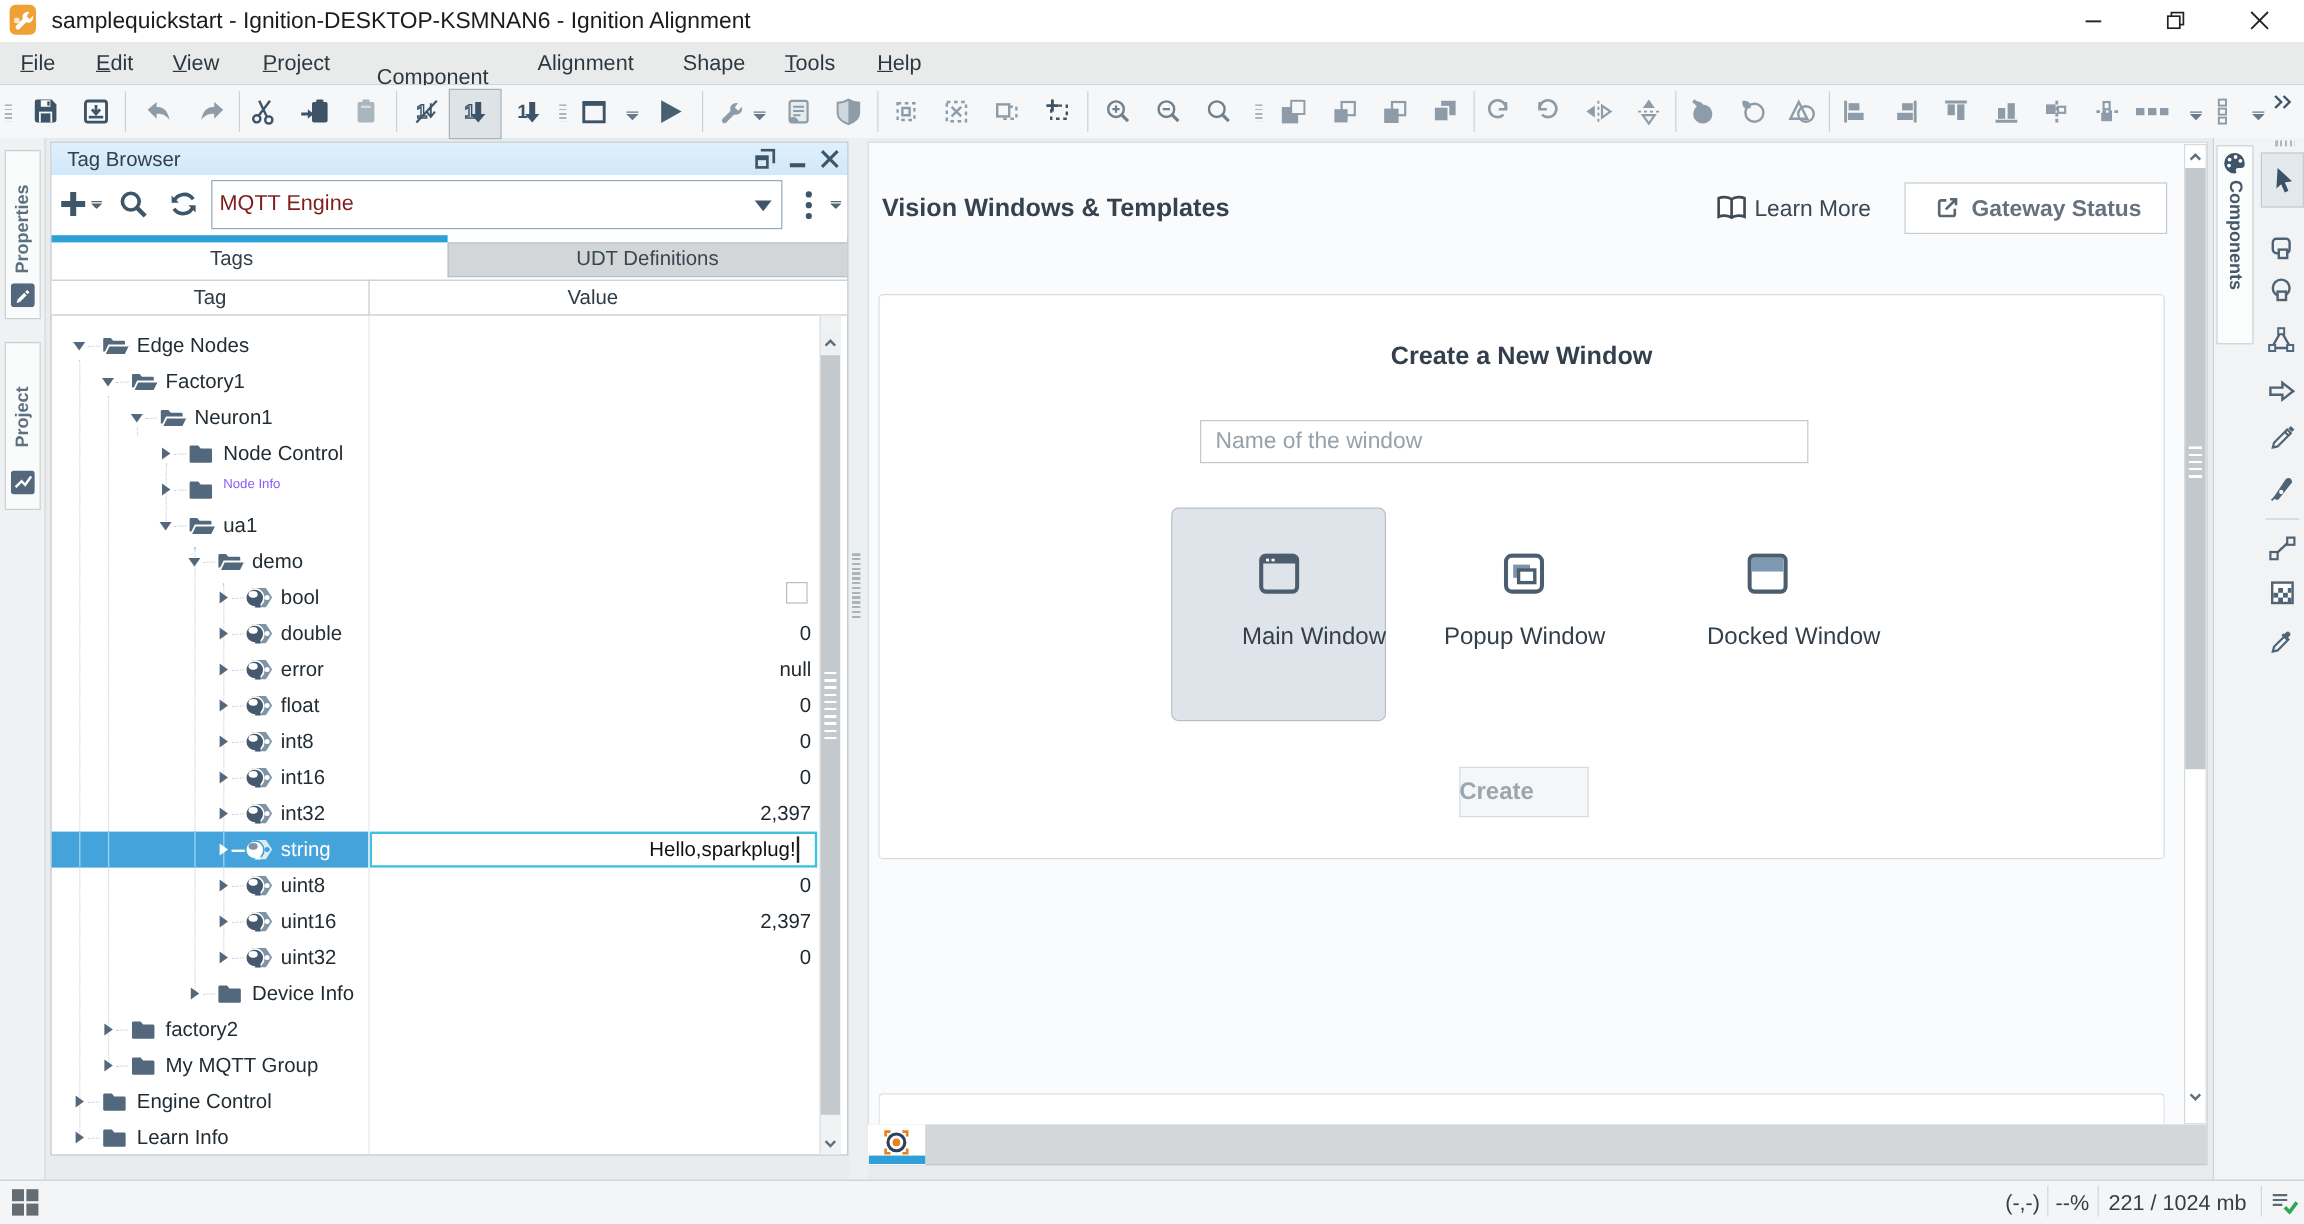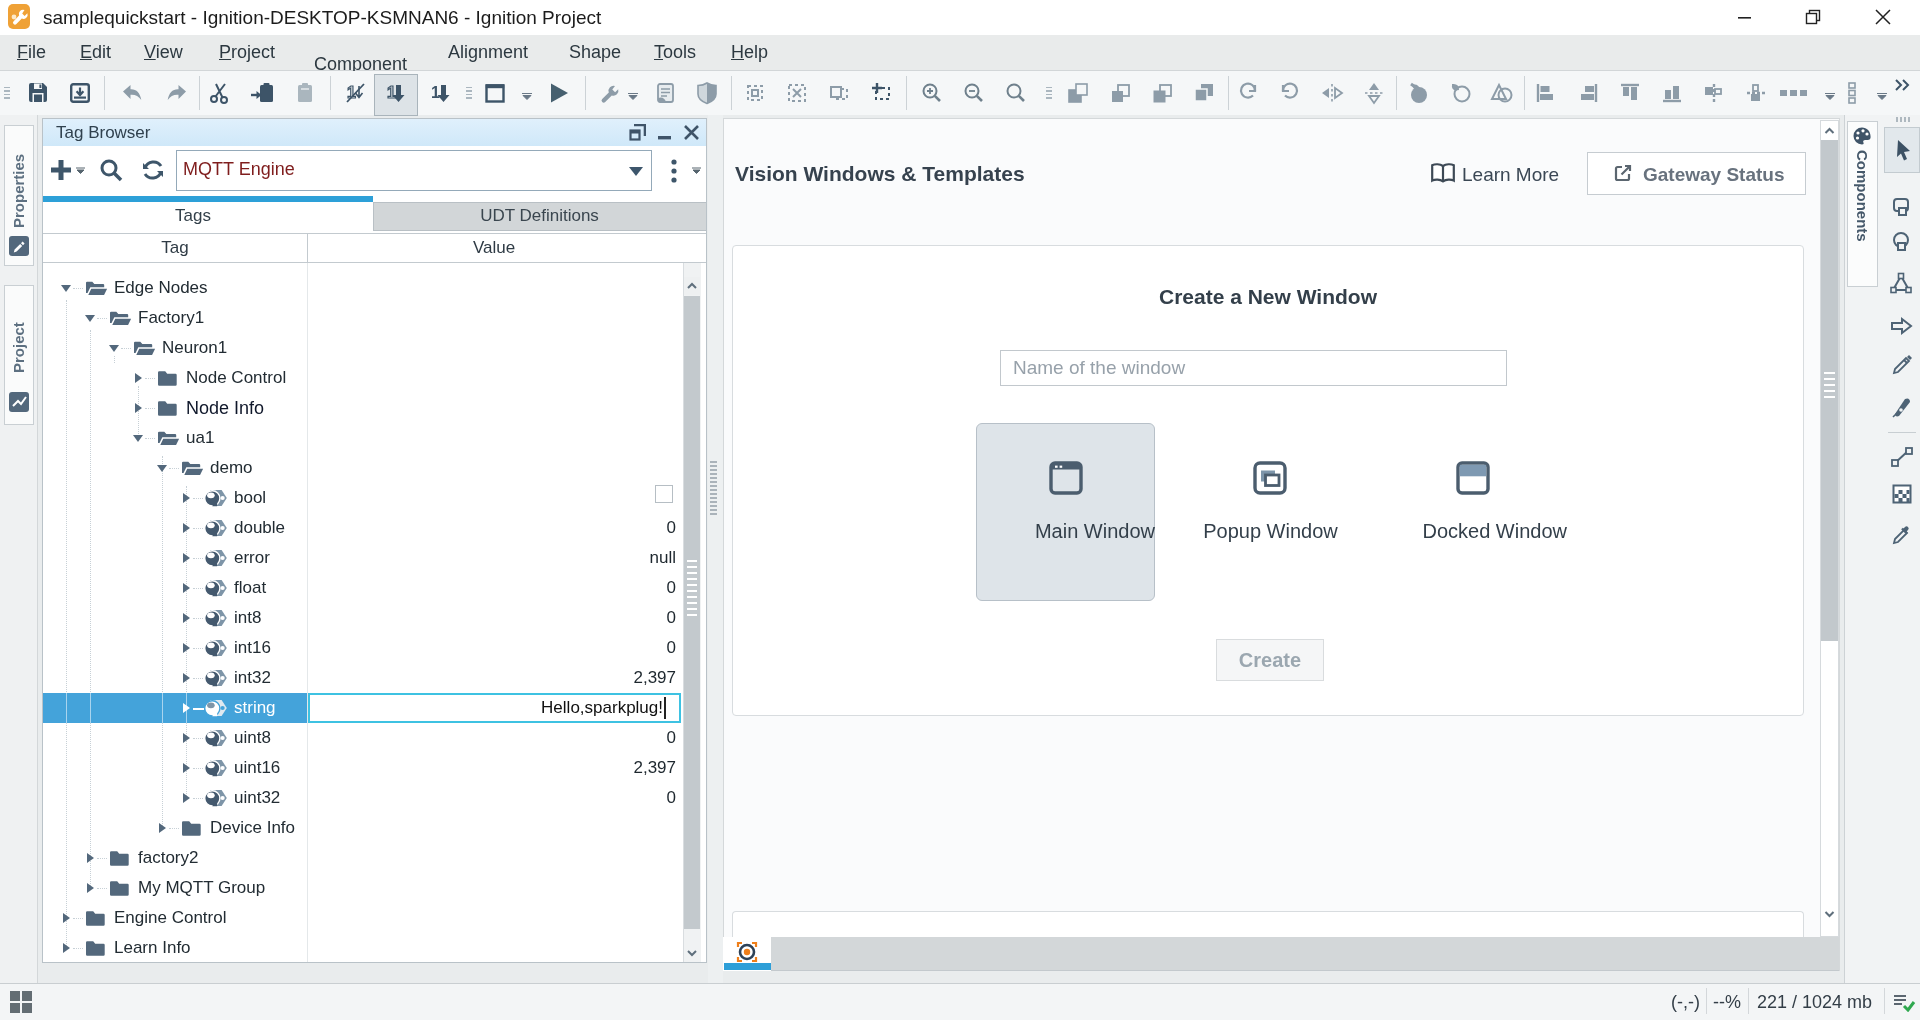--- a/index.html
+++ b/index.html
@@ -5,21 +5,21 @@
 .a{position:absolute}
 .tx{position:absolute;white-space:nowrap}
 </style></head><body>
 
 <div class="a" style="left:0;top:0;width:1920px;height:35px;background:#fff"></div>
 <div class="a" style="left:8px;top:4px;width:22px;height:25px;border-radius:5px;background:#efa136"></div>
 <svg class="a" style="left:8px;top:4px" width="22" height="25" viewBox="0 0 22 25">
     <path d="M16.5,6 a4.3,4.3 0 0 0 -5.4,5.6 L5.6,17.2 a1.9,1.9 0 1 0 2.8,2.8 l5.4,-5.4 a4.3,4.3 0 0 0 5.6,-5.4 l-2.8,2.8 -2.4,-2.4 z" fill="#fff"></path>
     <circle cx="6" cy="13" r="2.4" fill="#fde9c8"></circle>
   </svg>
-<div class="tx" style="left:43px;top:7px;font-size:19px;color:#1c1c1c">samplequickstart - Ignition-DESKTOP-KSMNAN6 - Ignition Project</div>
+<div class="tx" style="left:43px;top:7px;font-size:19px;color:#1c1c1c">samplequickstart - Ignition-DESKTOP-KSMNAN6 - Ignition Alignment</div>
 <svg class="a" style="left:1737px;top:9px" width="16" height="16" viewBox="0 0 16 16">
     <rect x="1" y="8" width="13" height="1.6" fill="#222"></rect>
   </svg>
 <svg class="a" style="left:1805px;top:9px" width="16" height="16" viewBox="0 0 16 16">
     <rect x="4.5" y="1.5" width="10" height="10" fill="none" stroke="#222" stroke-width="1.4"></rect>
     <rect x="1.5" y="4.5" width="10" height="10" fill="#fff" stroke="#222" stroke-width="1.4"></rect>
   </svg>
 <svg class="a" style="left:1874px;top:8px" width="18" height="18" viewBox="0 0 18 18">
     <path d="M2,2 L16,16 M16,2 L2,16" stroke="#222" stroke-width="1.5"></path>
   </svg>
@@ -367,21 +367,21 @@
     <path d="M2,16.5 V4.5 a1.2,1.2 0 0 1 1.2,-1.2 h6 l2,2.4 h8.3 a1.2,1.2 0 0 1 1.2,1.2 V16.5 a1.2,1.2 0 0 1 -1.2,1.2 H3.2 a1.2,1.2 0 0 1 -1.2,-1.2 z" fill="#53687c"></path>
   </svg>
 <div class="tx" style="left:186px;top:368px;font-size:17px;color:#222c33">Node Control</div>
 <div class="a" style="left:145px;top:408px;width:10px;height:1px;border-top:1px dotted #c7d0d6"></div>
 <svg class="a" style="left:132px;top:402px" width="12" height="12" viewBox="0 0 12 12">
     <path d="M3,1 L10,6 L3,11 z" fill="#53687c"></path>
   </svg>
 <svg class="a" style="left:156px;top:398px" width="22" height="20" viewBox="0 0 22 20">
     <path d="M2,16.5 V4.5 a1.2,1.2 0 0 1 1.2,-1.2 h6 l2,2.4 h8.3 a1.2,1.2 0 0 1 1.2,1.2 V16.5 a1.2,1.2 0 0 1 -1.2,1.2 H3.2 a1.2,1.2 0 0 1 -1.2,-1.2 z" fill="#53687c"></path>
   </svg>
-<div class="tx" style="left:186px;top:398px;font-size:18px;color:#0f172a">Node Info</div>
+<div class="tx" style="left:186px;top:398px;font-size:11px;color:#8b5cf6">Node Info</div>
 <div class="a" style="left:145px;top:438px;width:10px;height:1px;border-top:1px dotted #c7d0d6"></div>
 <svg class="a" style="left:132px;top:432px" width="12" height="12" viewBox="0 0 12 12">
     <path d="M1,3 L11,3 L6,10 z" fill="#53687c"></path>
   </svg>
 <svg class="a" style="left:156px;top:428px" width="24" height="20" viewBox="0 0 24 20">
     <path d="M2,15.5 V4.8 a1.1,1.1 0 0 1 1.1,-1.1 h5.2 l2,2.2 h8.8 a1.1,1.1 0 0 1 1.1,1.1 V15 H2 z" fill="#53687c"></path>
     <path d="M6.8,9.9 h17.6 l-3.9,7.9 H3 z" fill="#53687c" stroke="#fff" stroke-width="1.5"></path>
   </svg>
 <div class="tx" style="left:186px;top:428px;font-size:17px;color:#222c33">ua1</div>
 <div class="a" style="left:169px;top:468px;width:10px;height:1px;border-top:1px dotted #c7d0d6"></div>
@@ -626,21 +626,21 @@
     <rect x="8" y="9.5" width="14" height="11" fill="#7d95aa"></rect>
     <rect x="12.5" y="14" width="13.5" height="10.5" fill="#fff" stroke="#4b5d6e" stroke-width="2.8"></rect>
   </svg>
 <div class="tx" style="left:1181px;top:520px;width:179px;text-align:center;font-size:20px;color:#333f4a">Popup Window</div>
 <svg class="a" style="left:1456px;top:461px" width="34" height="34" viewBox="0 0 34 34">
     <rect x="2" y="2" width="30" height="30" rx="4" fill="none" stroke="#4b5d6e" stroke-width="3.4"></rect>
     <rect x="3.8" y="3.8" width="26.4" height="11.5" fill="#7e99b2"></rect>
   </svg>
 <div class="tx" style="left:1388px;top:520px;width:179px;text-align:right;font-size:20px;color:#333f4a">Docked Window</div>
 <div class="a" style="left:1216px;top:639px;width:108px;height:42px;background:#f5f6f7;border:1px solid #d9dcde;box-sizing:border-box"></div>
-<div class="tx" style="left:1216px;top:649px;width:108px;text-align:center;font-size:20px;font-weight:bold;color:#9ba7b0">Create</div>
+<div class="tx" style="left:1216px;top:649px;width:108px;font-size:20px;font-weight:bold;color:#9ba7b0">Create</div>
 <div class="a" style="left:732px;top:911px;width:1072px;height:26px;background:#fff;border:1px solid #d8dcdf;border-bottom:none;border-radius:4px 4px 0 0;box-sizing:border-box"></div>
 <div class="a" style="left:723px;top:937px;width:1116px;height:34px;background:#d3d7d9;border-bottom:1px solid #c3c9cd;box-sizing:border-box"></div>
 <div class="a" style="left:723px;top:937px;width:48px;height:34px;background:#fff"></div>
 <svg class="a" style="left:736px;top:941px" width="22" height="22" viewBox="0 0 22 22">
     <circle cx="11" cy="11" r="7" fill="none" stroke="#2e4257" stroke-width="2.6"></circle>
     <circle cx="11" cy="11" r="3.2" fill="#ef7f1a"></circle>
     <g stroke="#ef7f1a" stroke-width="2.2" fill="none">
       <path d="M2,6 V2 h4"></path>
       <path d="M16,2 h4 v4"></path>
       <path d="M20,16 v4 h-4"></path>

